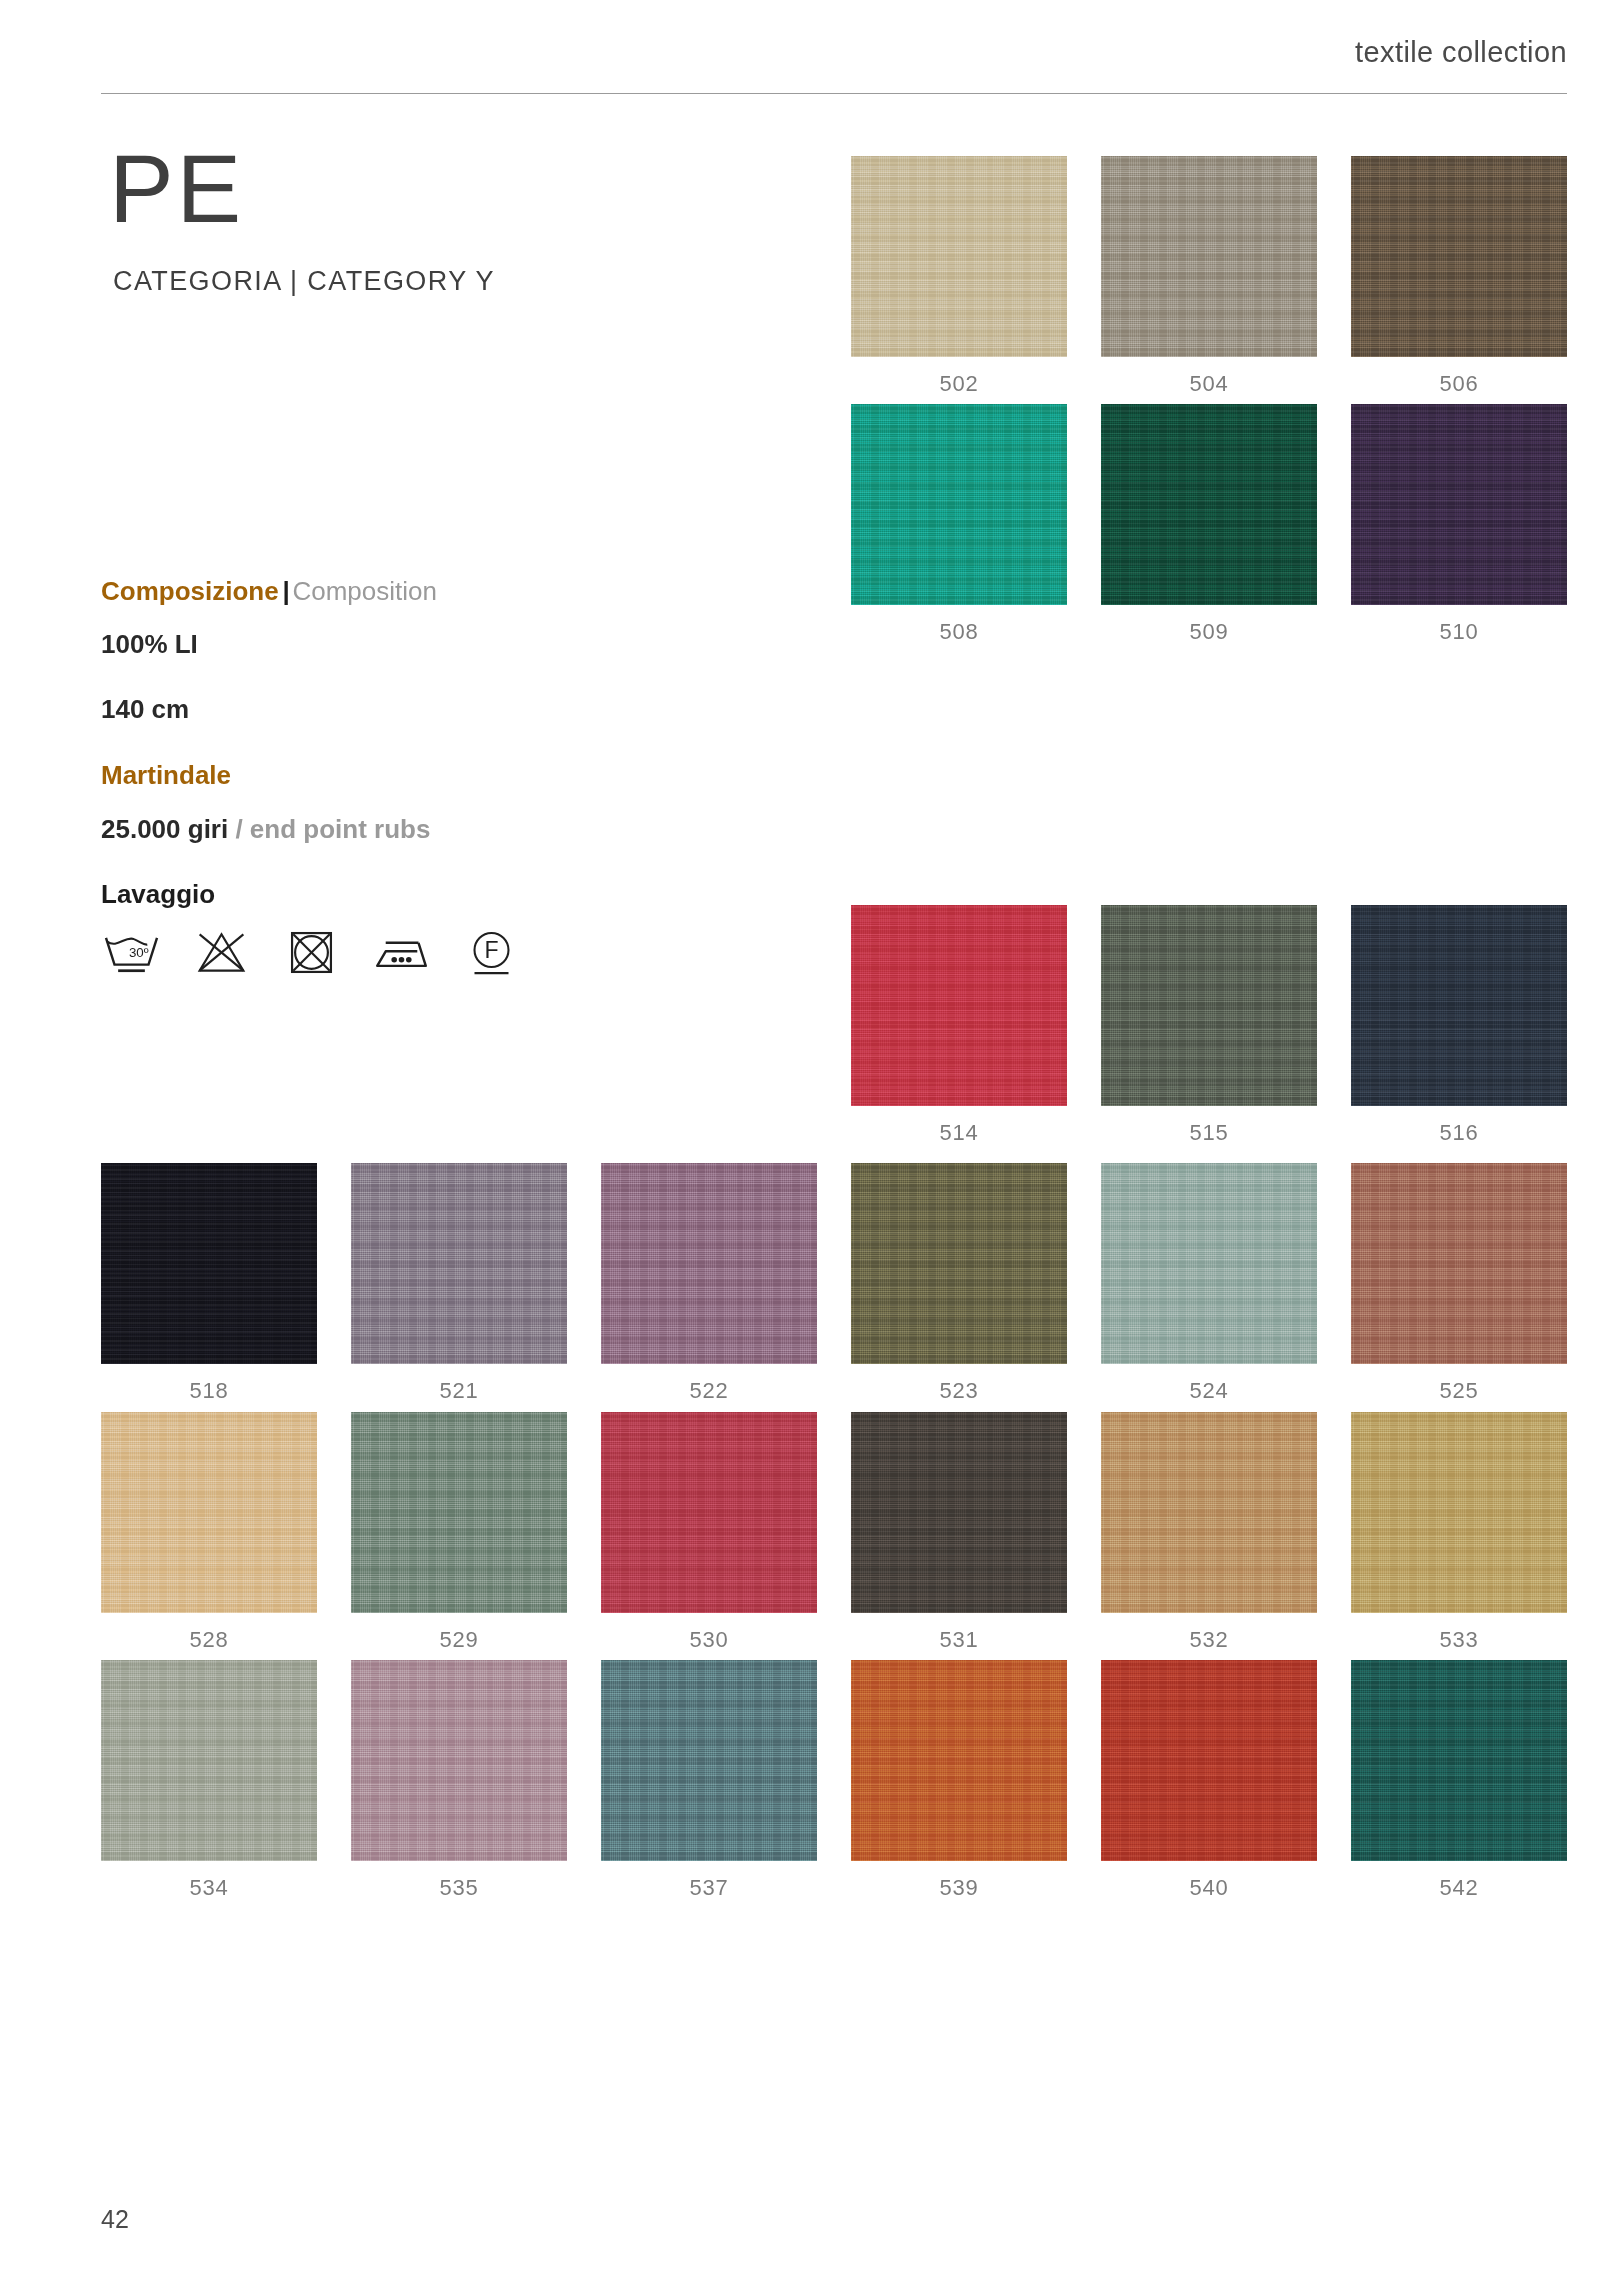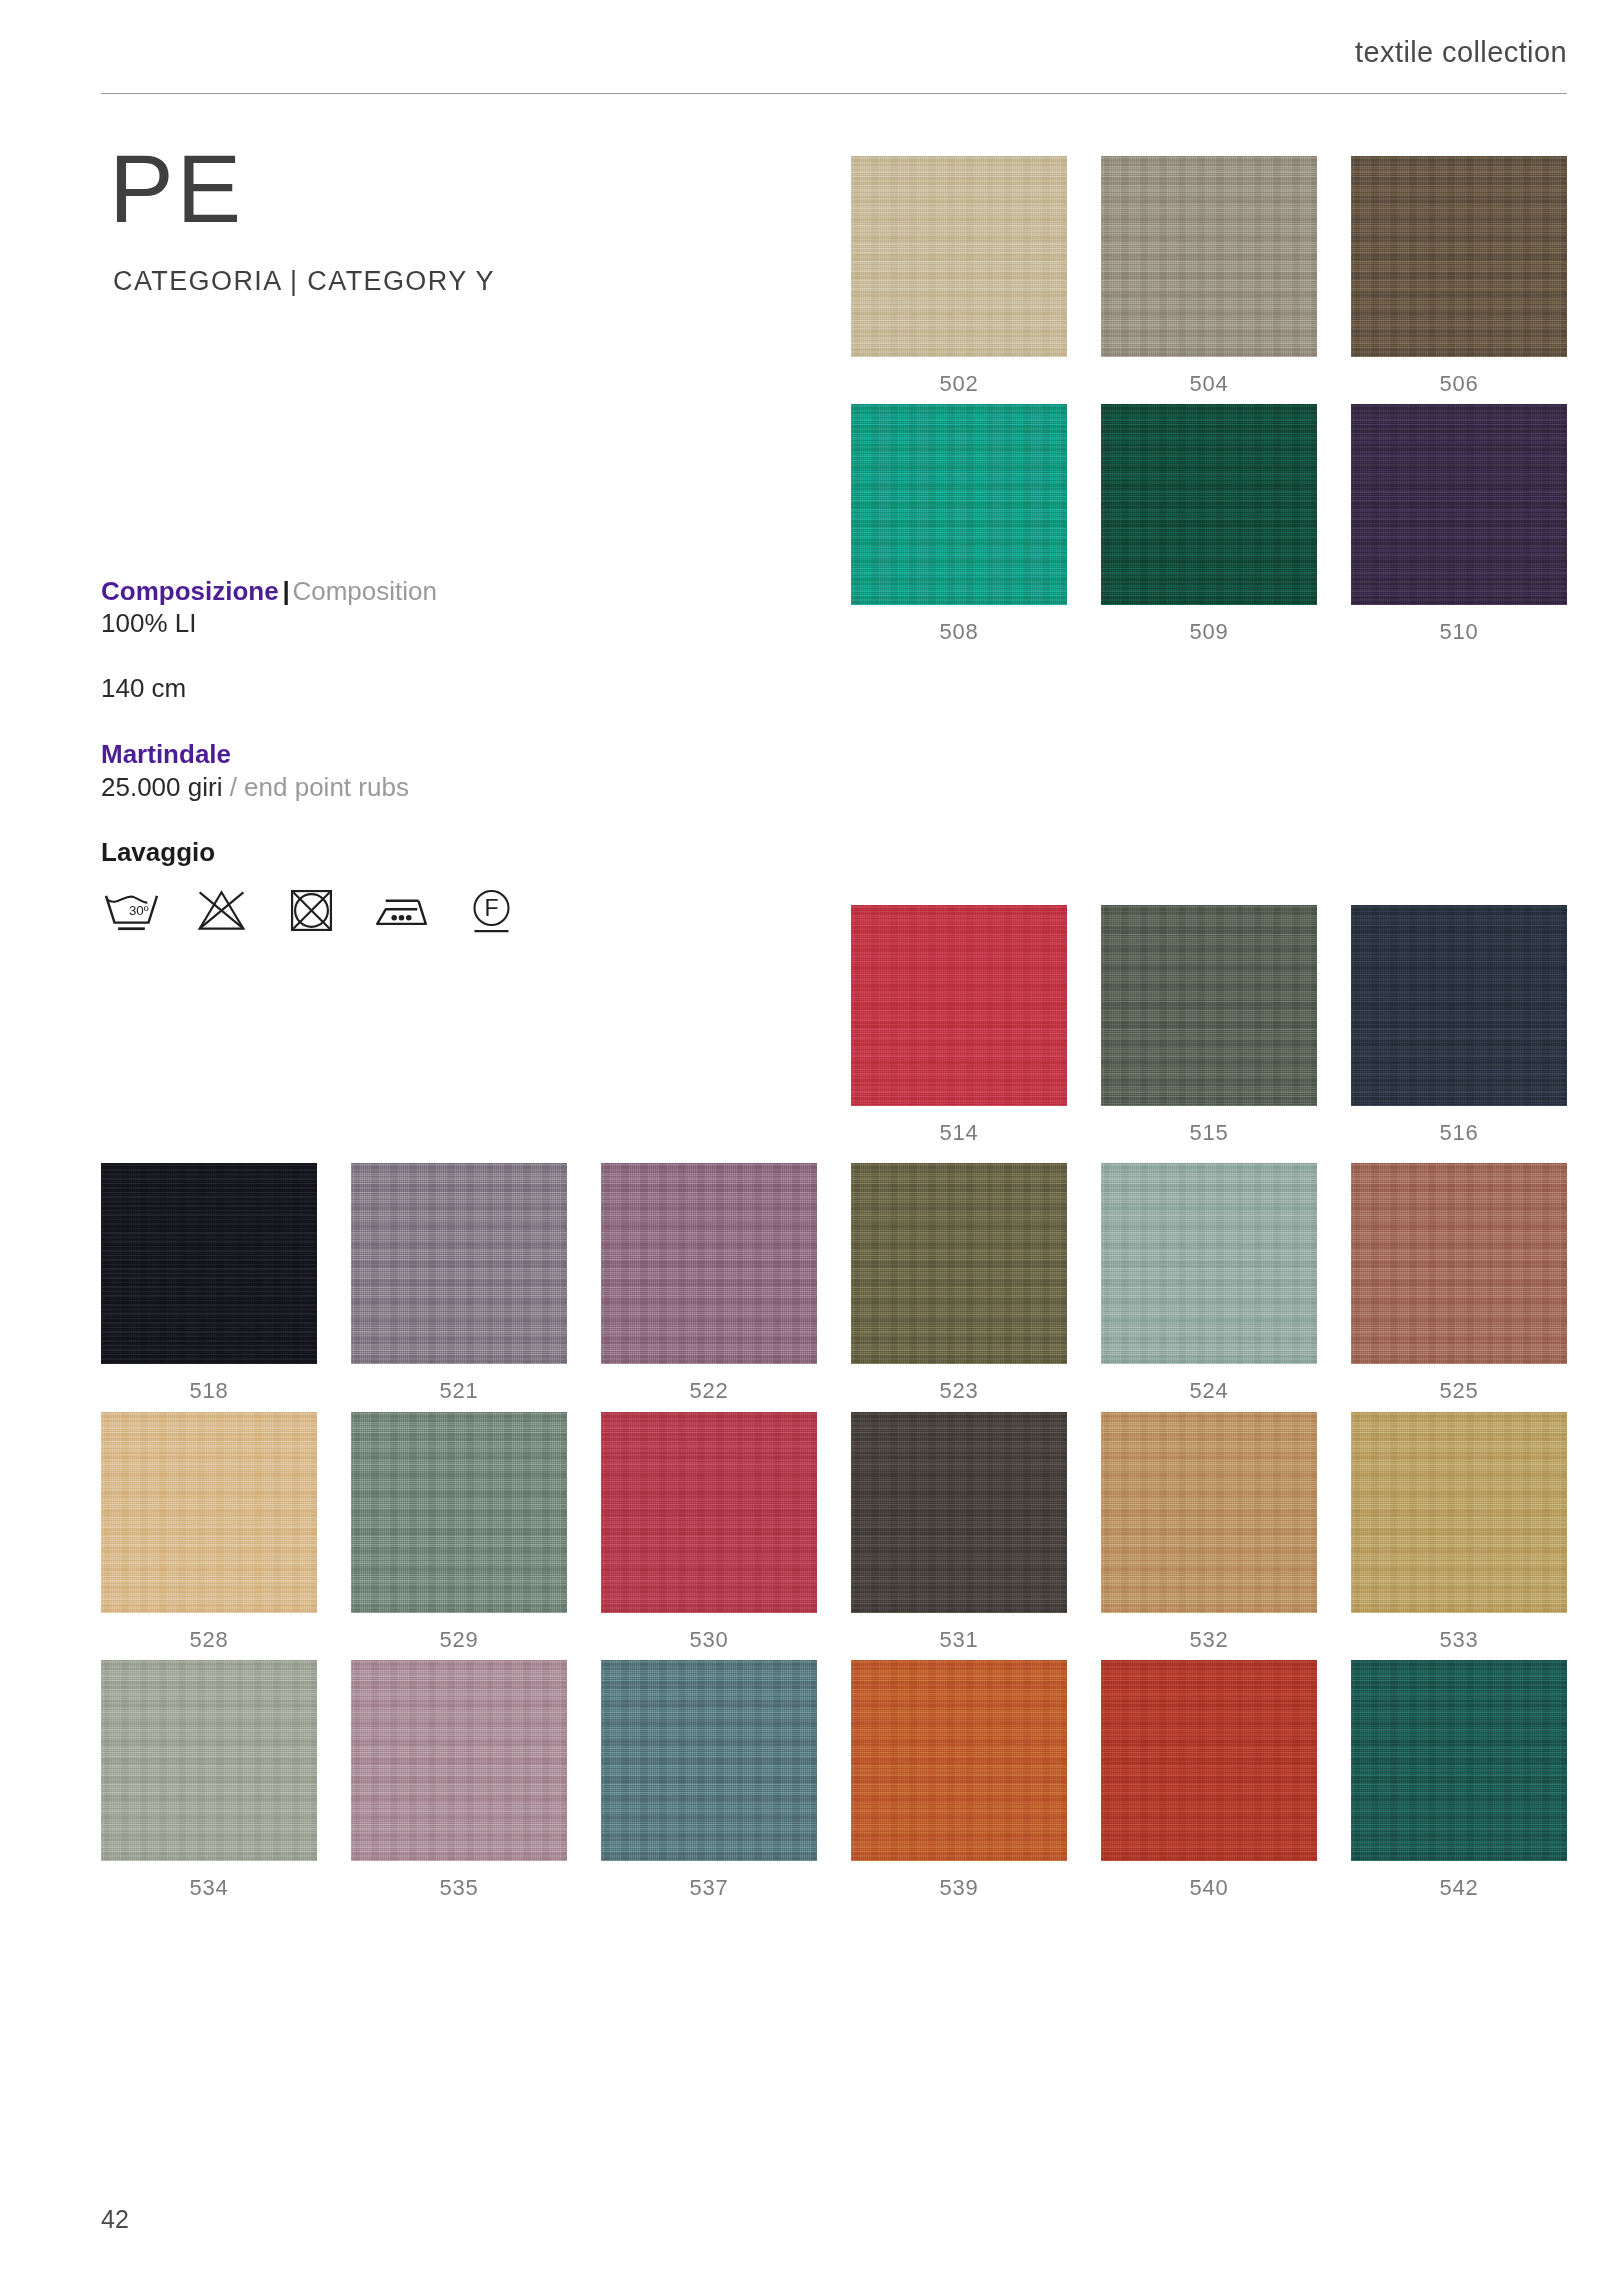--- a/index.html
+++ b/index.html
@@ -83,35 +83,35 @@
   .spec {
     margin-bottom: 34px;
   }
   .spec-head {
     font-size: 26px;
     line-height: 1.28;
     white-space: nowrap;
   }
   .spec-head .it {
     font-weight: 700;
-    color: #4c1d95;
+    color: #a16207;
   }
   .spec-head .sep {
     font-weight: 700;
     color: #1c1c1c;
     margin: 0 2.6px 0 3.9px;
   }
   .spec-head .en {
     font-weight: 400;
     color: #9a9a9a;
   }
   .spec-val {
-    margin-top: 0;
+    margin-top: 21px;
     font-size: 26px;
-    font-weight: 400;
+    font-weight: 700;
     color: #2a2a2a;
     white-space: nowrap;
   }
   .spec-val .muted {
     color: #9a9a9a;
   }
 
   
   .care-title {
     font-size: 26px;

